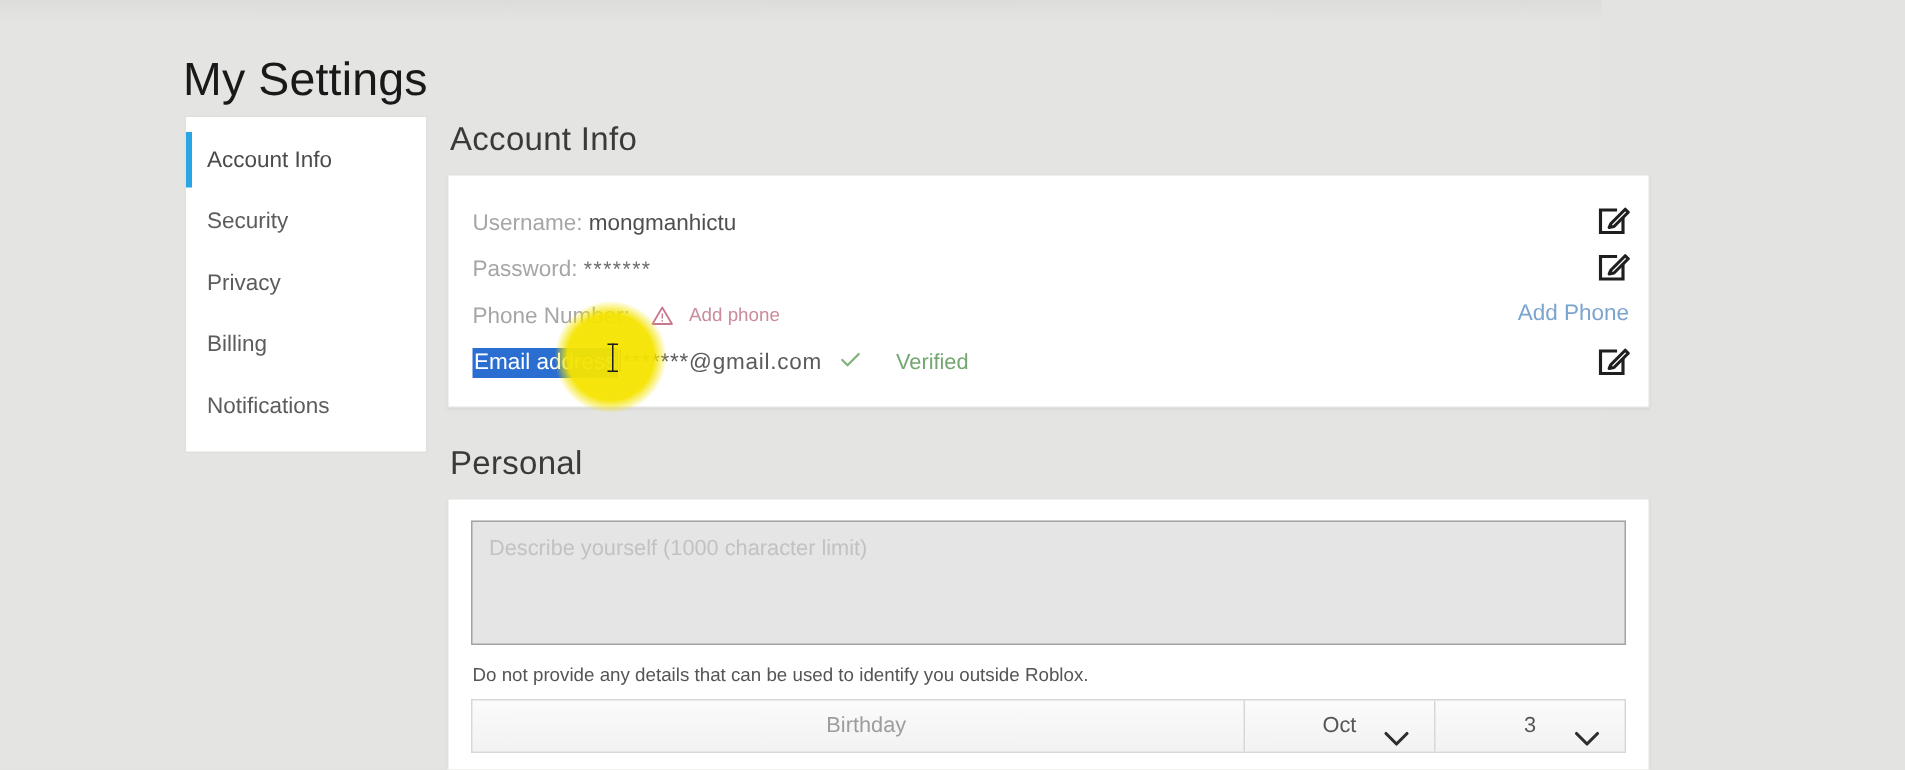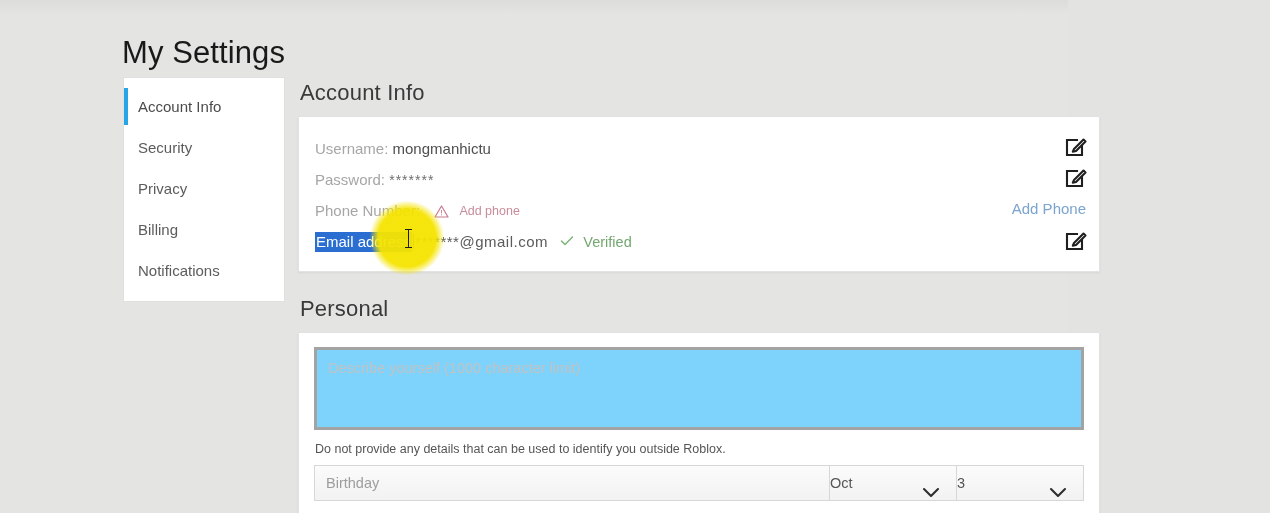--- a/index.html
+++ b/index.html
@@ -137,21 +137,21 @@
     vertical-align: -2px;
     margin: 0 1px;
   }
   .email-mask {
     color: #5b5b5b;
     letter-spacing: .5px;
   }
   .verified {
     color: #74a76f;
     font-size: 14.5px;
-    margin-left: 5px;
+    margin-left: 19px;
     text-align: center;
   }
   .check {
     display: inline-block;
     margin-left: 8px;
     vertical-align: 0px;
   }
 
   
   .edit-btn {
@@ -170,22 +170,22 @@
 
   
   .personal {
     padding: 14px 15px 0 15px;
     min-height: 180px;
   }
   .bio {
     width: 100%;
     height: 83px;
     box-sizing: border-box;
-    border: 3px solid #a3a3a3;
-    background: #7dd3fc;
+    border: 1px solid #a3a3a3;
+    background: #e5e5e5;
     resize: none;
     outline: none;
     padding: 10px 11px;
     font-family: "Liberation Sans", sans-serif;
     font-size: 14.5px;
     color: #555;
   }
   .bio::placeholder { color: #c2c2c2; }
   .hint {
     font-size: 12.5px;
@@ -195,20 +195,21 @@
   }
 
   
   .bday {
     display: flex;
     width: 100%;
     height: 36px;
     border: 1px solid #d7d7d7;
     background: linear-gradient(180deg,#fbfbfb,#f2f2f2);
     box-sizing: border-box;
+    text-align: center;
   }
   .bday-label {
     flex: 1 1 auto;
     line-height: 34px;
     padding-left: 11px;
     font-size: 14.5px;
     color: #9d9d9d;
   }
   .sel-box {
     position: relative;

